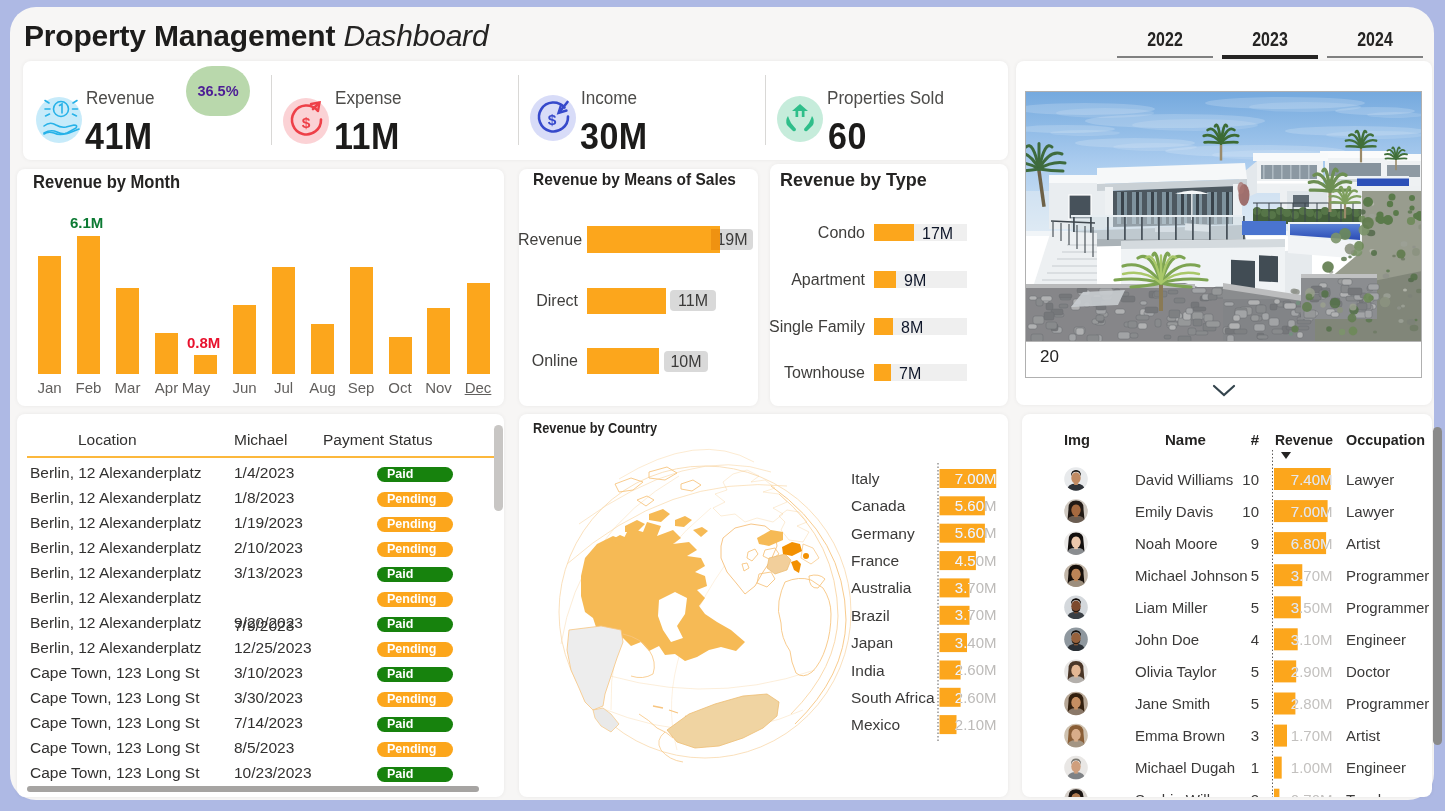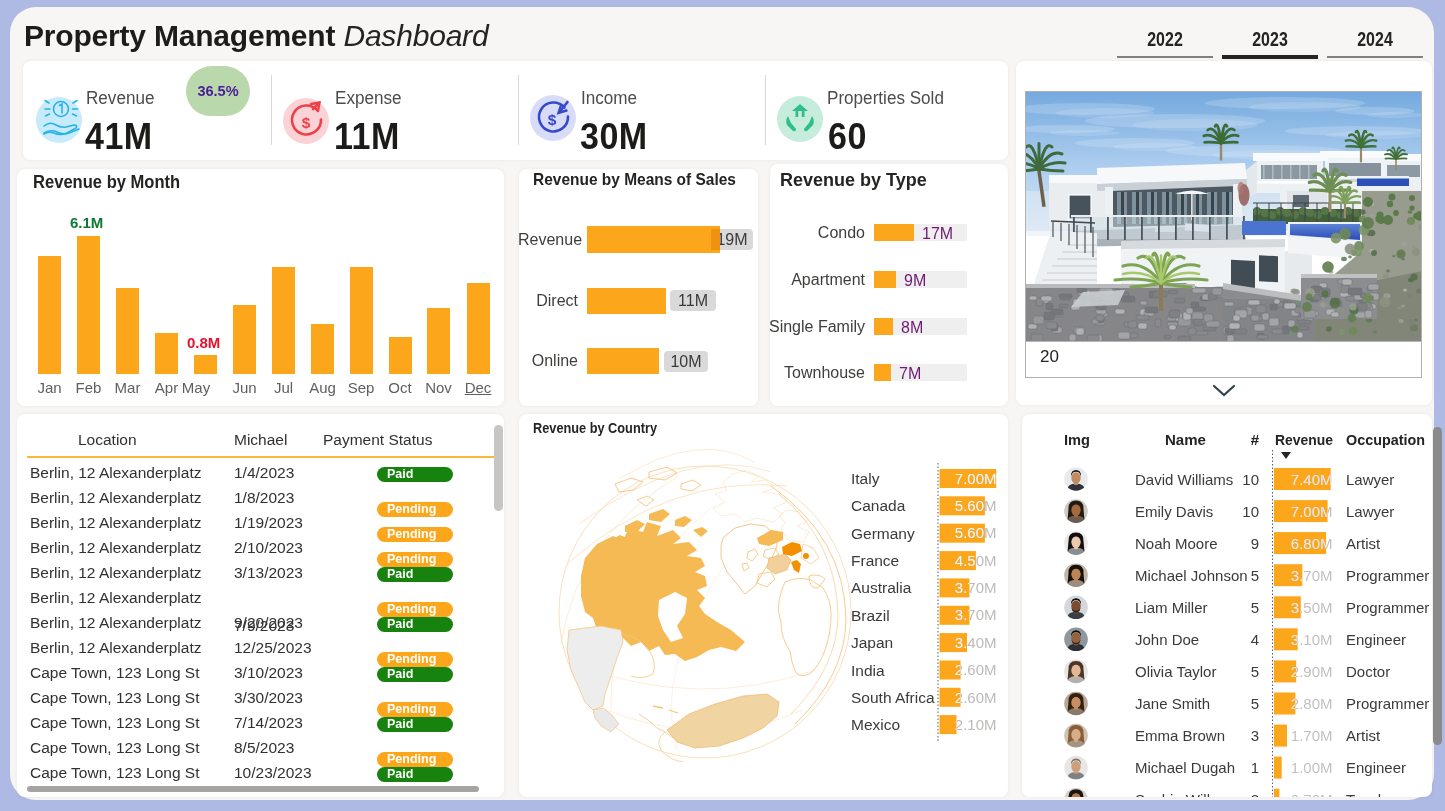--- a/index.html
+++ b/index.html
@@ -25,27 +25,27 @@
 .mlab{position:absolute;font-size:15px;color:#615f5d;width:40px;text-align:center;top:379px;}
 
 .hcat{position:absolute;font-size:16px;color:#3f3e3c;text-align:right;width:60px;}
 .hbar{position:absolute;background:#fca61c;left:587px;}
 .hpill{position:absolute;background:#d9d9d9;border-radius:4px;font-size:16px;color:#3b3a39;
   text-align:center;line-height:21px;height:21px;}
 
 .tcat{position:absolute;font-size:16px;color:#3f3e3c;text-align:right;width:100px;}
 .ttrack{position:absolute;left:874px;width:93px;height:17px;background:#efefef;}
 .tbar{position:absolute;left:874px;height:17px;background:#fca61c;}
-.tval{position:absolute;font-size:16px;color:#701a75;}
+.tval{position:absolute;font-size:16px;color:#0f172a;}
 
 .lt{position:absolute;font-size:15.5px;color:#323130;}
 .pill{position:absolute;width:76px;height:15px;border-radius:8px;color:#fff;
   font-size:12.5px;font-weight:bold;line-height:15px;padding-left:10px;box-sizing:border-box;}
 .pill.paid{background:#17820d;}
-.pill.pend{background:#fca61c;margin-top:10px;}
+.pill.pend{background:#fca61c;}
 </style>
 </head>
 <body>
 <div class="card"></div>
 
 <div class="h1">Property Management <span class="it">Dashboard</span></div>
 <div class="tab" style="left:1117px;">2022</div>
 <div class="tab" style="left:1222px;">2023</div>
 <div class="tab" style="left:1327px;">2024</div>
 <div class="tabline" style="left:1117px;"></div>

